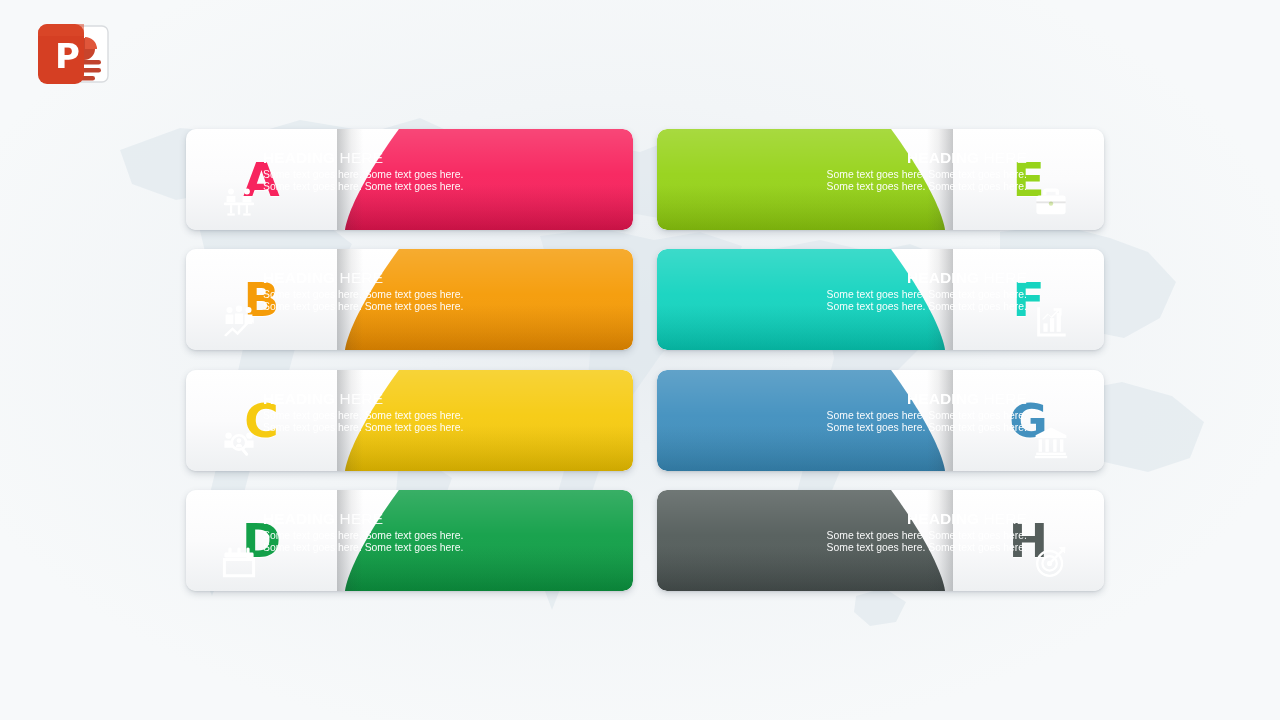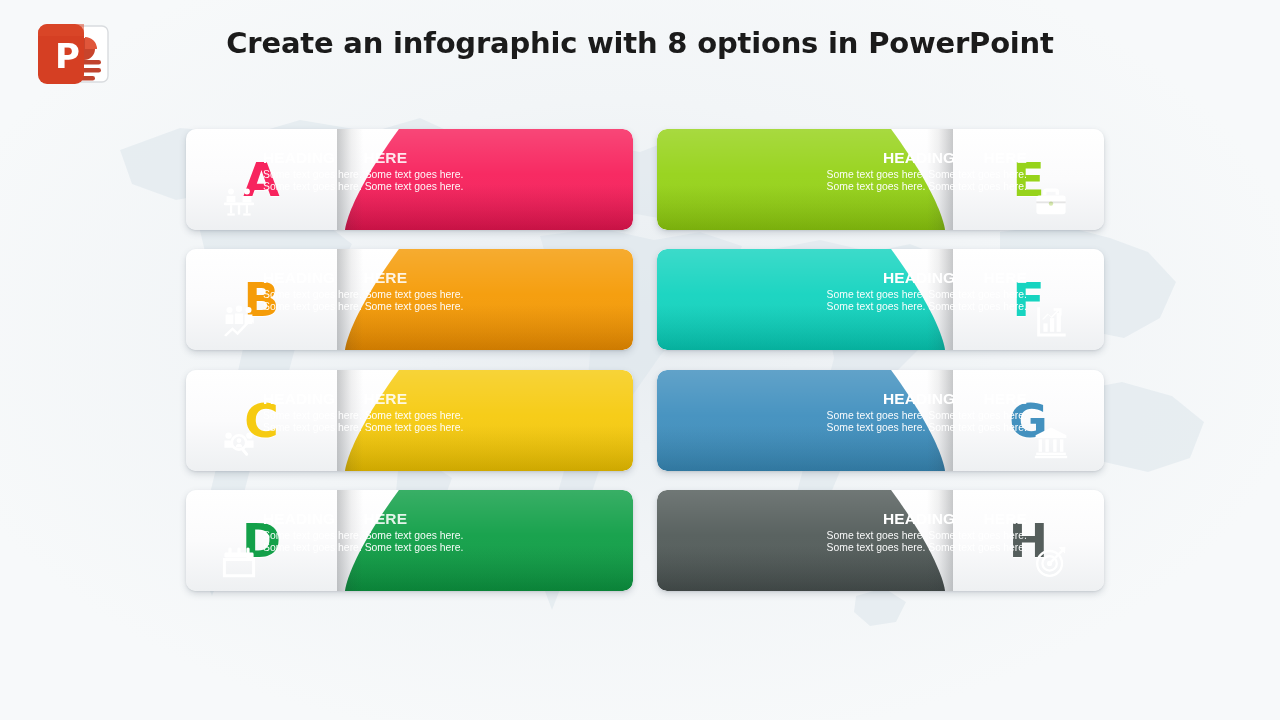--- a/index.html
+++ b/index.html
@@ -138,21 +138,21 @@
   .card.right .panel-text { right: 77px; text-align: right; }
 
   .heading {
     font-size: 15.5px;
     line-height: 17px;
     letter-spacing: 0.1px;
     margin-bottom: 3px;
     white-space: nowrap;
   }
   .heading .h-bold { font-weight: bold; color: #ffffff; }
-  .heading .h-light { font-weight: bold; color: rgba(255,255,255,0.88); margin-left: 24px; }
+  .heading .h-light { font-weight: normal; color: rgba(255,255,255,0.88); }
 
   .bodytext {
     font-size: 10.4px;
     line-height: 12px;
     color: rgba(255,255,255,0.96);
   }
 
   .icon-slot {
     position: absolute;
     bottom: 12px;
@@ -196,21 +196,20 @@
           <rect x="45" y="42" width="28" height="4.6" rx="2.3" fill="#c0432d"></rect>
           <rect x="45" y="50" width="28" height="4.6" rx="2.3" fill="#c0432d"></rect>
           <rect x="45" y="58" width="22" height="4.6" rx="2.3" fill="#c0432d"></rect>
           <rect x="10" y="6" width="46" height="60" rx="9" fill="#d53f23"></rect>
           <path d="M10 15 a9 9 0 0 1 9 -9 h37 v12 h-46 Z" fill="#dd4b2c" opacity="0.55"></path>
           <text x="27" y="50" font-family="DejaVu Sans, sans-serif" font-size="34" font-weight="bold" fill="#ffffff">P</text>
         </g>
       </svg>
     </div>
 
-    <div id="slide-title">Create an infographic with 8 options in PowerPoint</div>
   </div>
 
   <div id="board">
       <div class="card left row1">
         <div class="panel">
     <svg width="296" height="101" viewBox="0 0 296 101" style="position:absolute;inset:0;" aria-hidden="true">
       <defs>
         <clipPath id="clip-A">
                 <path d="M 62 0 H 286 A 10 10 0 0 1 296 10 V 91 A 10 10 0 0 1 286 101 H 8 C 8 101, 10 71, 62 0 Z"></path>
               </clipPath>

